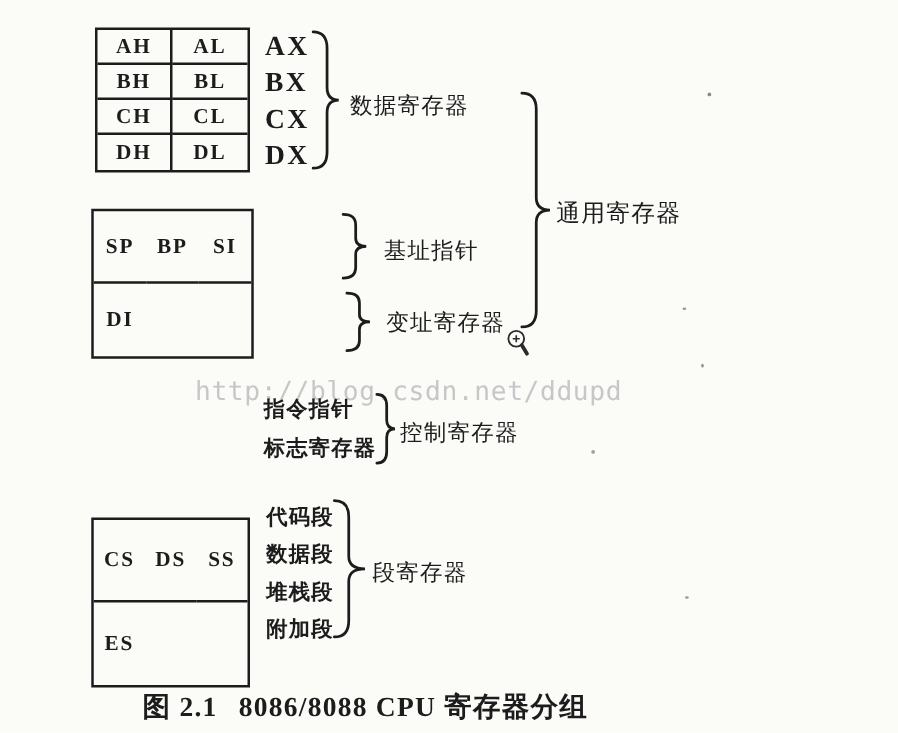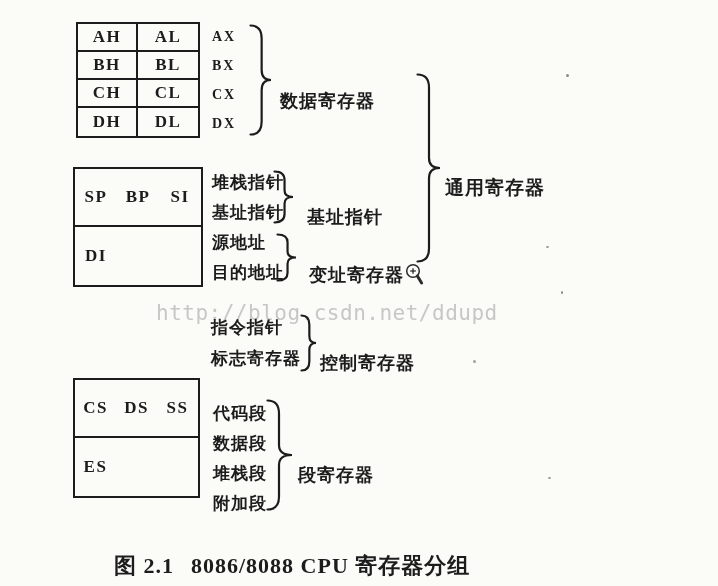--- a/index.html
+++ b/index.html
@@ -42,39 +42,39 @@
   }
   .tbl-data{left:76px;top:22px;width:124px;height:116px;grid-template-columns:1fr 1fr;grid-auto-rows:1fr;}
   .tbl-data .cell{border-right:2px solid var(--ink);border-bottom:2px solid var(--ink);}
   .tbl-data .cell:nth-child(even){border-right:none;}
   .tbl-data .cell:nth-child(n+7){border-bottom:none;}
   .tbl-col{grid-template-columns:1fr 1fr 1fr;grid-auto-rows:1fr;}
   .tbl-col .cell{border-bottom:2px solid var(--ink);}
   .tbl-col .cell:last-child{border-bottom:none;}
   .tbl-ptr{left:73px;top:167px;width:130px;height:120px;}
   .tbl-ctl{left:73px;top:312px;width:128px;height:62px;}
-  .tbl-seg{left:73px;top:378px;width:127px;height:120px;}
+  .tbl-seg{left:73px;top:414px;width:127px;height:136px;}
   
   .labcol{
     position:absolute;display:grid;grid-auto-rows:1fr;
   }
   .labcol .lab{
     display:flex;align-items:center;
     font-weight:700;white-space:nowrap;
   }
   .col-word{left:212px;top:22px;height:116px;width:50px;}
-  .col-word .lab{font-size:14px;letter-spacing:2px;}
+  .col-word .lab{font-size:22px;letter-spacing:2px;}
   .col-ptrdesc{left:212px;top:167px;height:120px;width:95px;}
   .col-ctldesc{left:211px;top:312px;height:62px;width:95px;}
   .col-segdesc{left:213px;top:398px;height:120px;width:80px;}
   .labcol .lab.cjk{font-size:17px;letter-spacing:1px;}
   
   .grouplab{
-    position:absolute;font-weight:700;font-size:18px;
-    letter-spacing:1px;white-space:nowrap;margin-top:17px;
+    position:absolute;font-weight:400;font-size:18px;
+    letter-spacing:1px;white-space:nowrap;
   }
   .gl-data{left:280px;top:72px;}
   .gl-pointer{left:307px;top:188px;}
   .gl-index{left:309px;top:246px;}
   .gl-general{left:445px;top:158px;font-size:19px;}
   .gl-control{left:320px;top:334px;}
   .gl-segment{left:298px;top:446px;}
   
   svg.brace{position:absolute;overflow:visible;}
   .br-data{left:249px;top:24px;}
@@ -130,26 +130,20 @@
     </svg>
   <div class="grouplab gl-data diag">数据寄存器</div>
 
   <div class="tbl tbl-col tbl-ptr diag">
     <div class="cell">SP</div>
     <div class="cell">BP</div>
     <div class="cell">SI</div>
     <div class="cell">DI</div>
   </div>
 
-  <div class="labcol col-ptrdesc diag">
-    <div class="lab cjk">堆栈指针</div>
-    <div class="lab cjk">基址指针</div>
-    <div class="lab cjk">源地址</div>
-    <div class="lab cjk">目的地址</div>
-  </div>
 
   <svg class="brace br-pointer diag" width="21" height="54" viewBox="0 0 21 54">
       <path d="M1.5,1.5 Q11.55,1.5 11.55,10.14 L11.55,20.52 Q11.55,27 20,27 Q11.55,27 11.55,33.48 L11.55,43.86 Q11.55,52.5 1.5,52.5" fill="none" stroke="var(--ink)" stroke-width="2.2" stroke-linecap="round"></path>
     </svg>
   <div class="grouplab gl-pointer diag">基址指针</div>
 
   <svg class="brace br-index diag" width="21" height="49" viewBox="0 0 21 49">
       <path d="M1.5,1.5 Q11.55,1.5 11.55,9.34 L11.55,18.62 Q11.55,24.5 20,24.5 Q11.55,24.5 11.55,30.38 L11.55,39.66 Q11.55,47.5 1.5,47.5" fill="none" stroke="var(--ink)" stroke-width="2.2" stroke-linecap="round"></path>
     </svg>
   <div class="grouplab gl-index diag">变址寄存器</div>

